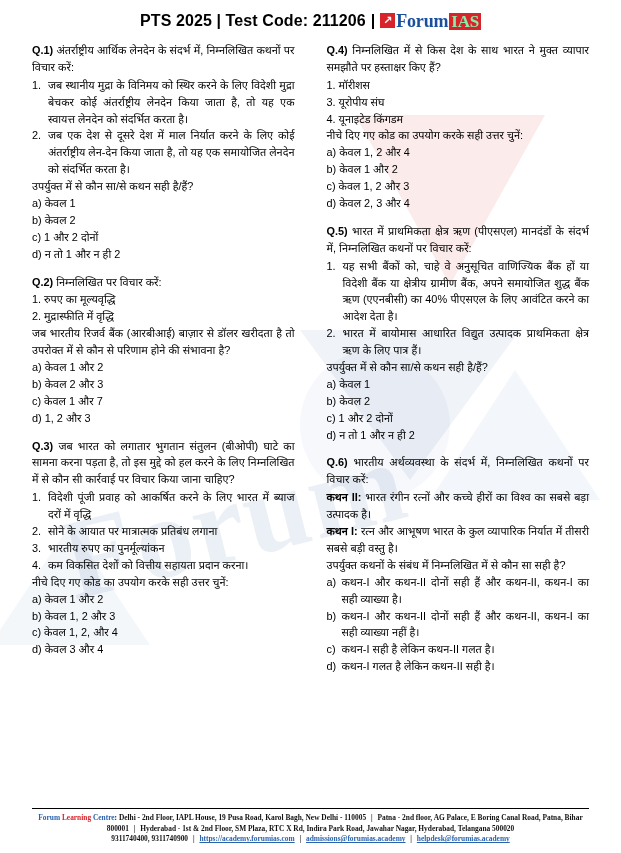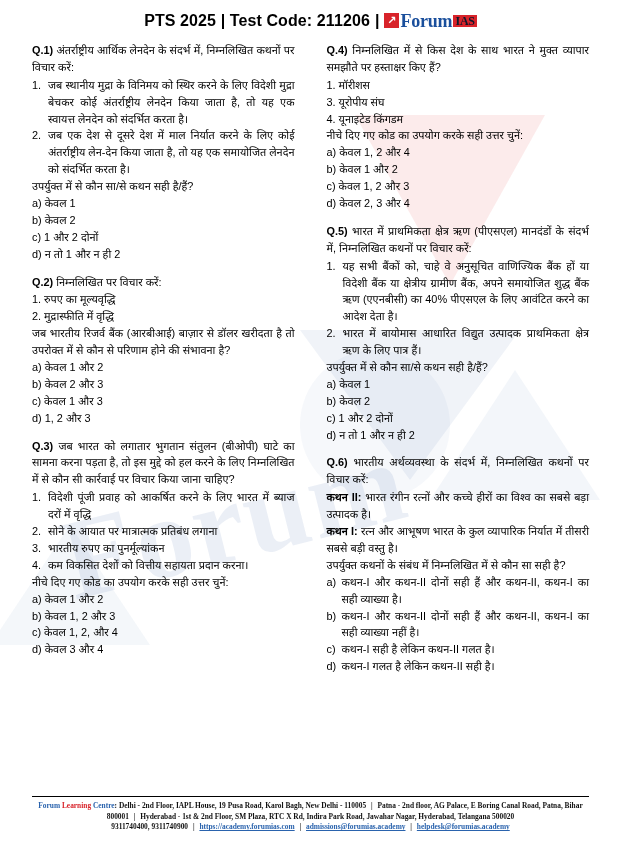--- a/index.html
+++ b/index.html
@@ -133,23 +133,23 @@
   }
   .logo-forum {
     font-family: "Liberation Serif", "DejaVu Serif", serif;
     font-size: 18px;
     font-weight: 700;
     color: #1a4f9c;
     letter-spacing: -0.2px;
   }
   .logo-ias {
     font-family: "Liberation Serif", "DejaVu Serif", serif;
-    font-size: 12px;
-    font-weight: 700;
-    color: #0f172a;
+    font-size: 17px;
+    font-weight: 700;
+    color: #86efac;
     background: #d8232a;
     padding: 0 2px;
     letter-spacing: -0.2px;
   }
 
   
   .columns {
     display: flex;
     gap: 32px;
     flex: 1 1 auto;
@@ -194,21 +194,21 @@
   .opt-key { flex: 0 0 auto; min-width: 11px; }
   .opt-text { flex: 1 1 auto; text-align: justify; }
   .opt-item.flat { display: block; }
   .kathan-lbl { font-weight: 700; }
 
   
   .footer {
     margin-top: auto;
     border-top: 1px solid #000;
     padding-top: 4px;
-    padding-bottom: 20px;
+    padding-bottom: 8px;
     text-align: center;
     font-family: "Liberation Serif", "DejaVu Serif", serif;
     font-size: 7.4px;
     line-height: 1.45;
     font-weight: 700;
     color: #111;
   }
   .f-forum { color: #2a63ad; }
   .f-learning { color: #d8232a; }
   .f-centre { color: #2a63ad; }
@@ -268,21 +268,21 @@
         <div class="q-block">
           <div class="q-stem"><span class="q-label">Q.2) </span>निम्नलिखित पर विचार करें:</div>
           <div class="stmt-list">
             <div class="stmt-item flat">1. रुपए का मूल्यवृद्धि</div>
             <div class="stmt-item flat">2. मुद्रास्फीति में वृद्धि</div>
           </div>
           <div class="lead-in">जब भारतीय रिजर्व बैंक (आरबीआई) बाज़ार से डॉलर खरीदता है तो उपरोक्त में से कौन से परिणाम होने की संभावना है?</div>
           <div class="opt-list">
             <div class="opt-item flat">a) केवल 1 और 2</div>
             <div class="opt-item flat">b) केवल 2 और 3</div>
-            <div class="opt-item flat">c) केवल 1 और 3</div>
+            <div class="opt-item flat">c) केवल 1 और 7</div>
             <div class="opt-item flat">d) 1, 2 और 3</div>
           </div>
         </div>
         <div class="q-block">
           <div class="q-stem"><span class="q-label">Q.3) </span>जब भारत को लगातार भुगतान संतुलन (बीओपी) घाटे का सामना करना पड़ता है, तो इस मुद्दे को हल करने के लिए निम्नलिखित में से कौन सी कार्रवाई पर विचार किया जाना चाहिए?</div>
           <div class="stmt-list">
             <div class="stmt-item">
               <span class="stmt-num">1.</span>
               <span class="stmt-text">विदेशी पूंजी प्रवाह को आकर्षित करने के लिए भारत में ब्याज दरों में वृद्धि</span>
             </div>

